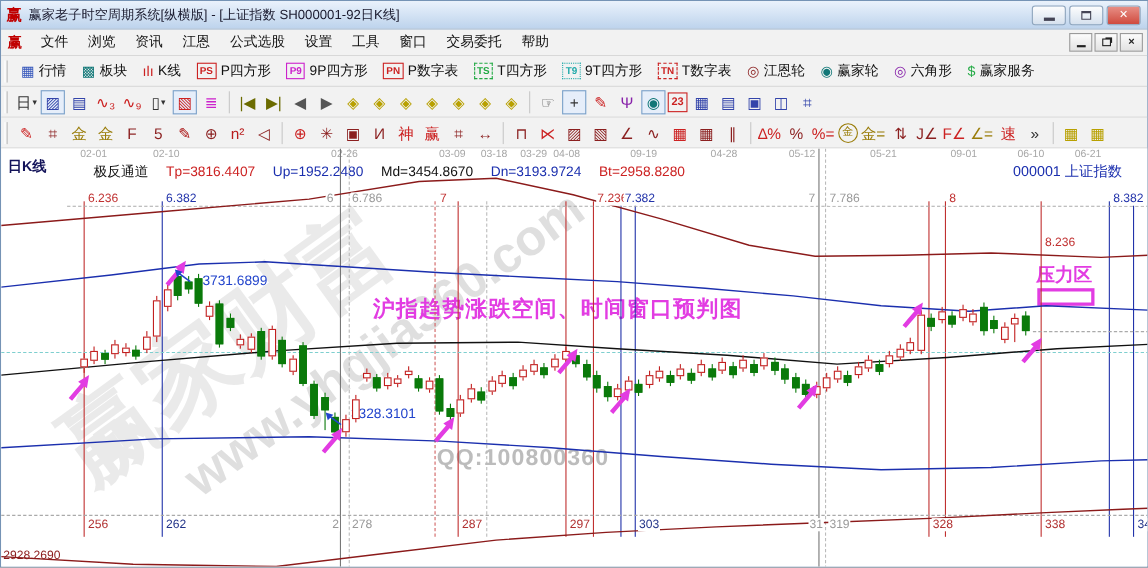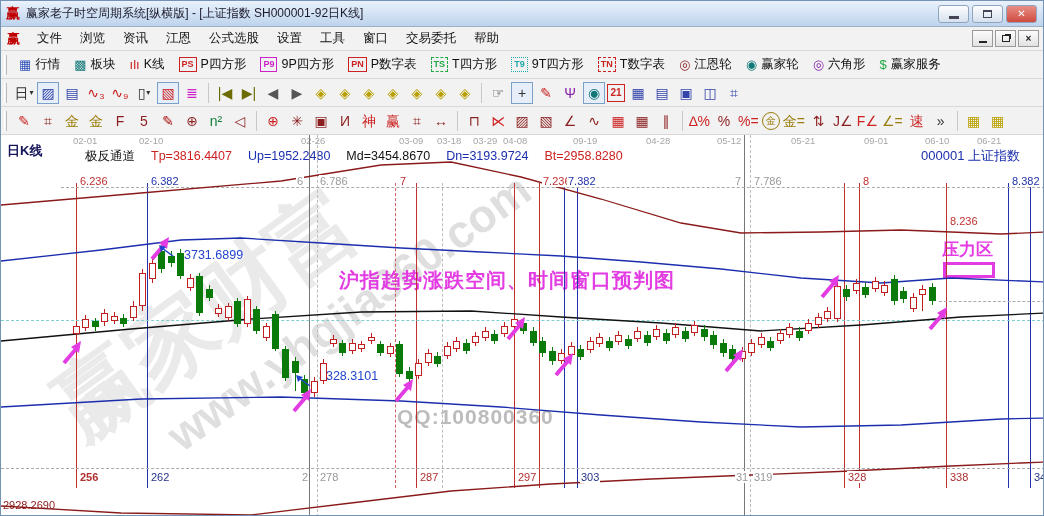--- a/index.html
+++ b/index.html
@@ -186,41 +186,41 @@
         <span class="tbi" style="color: rgb(184, 160, 0);">◈</span>
         <span class="tbi" style="color: rgb(184, 160, 0);">◈</span>
         <span class="tbi" style="color: rgb(184, 160, 0);">◈</span>
         <span class="tbi" style="color: rgb(184, 160, 0);">◈</span>
         <span class="tbsep"></span>
         <span class="tbi" style="color: rgb(51, 51, 51);">☞</span>
         <span class="tbi sel" style="color: rgb(51, 51, 51);">+</span>
         <span class="tbi" style="color: rgb(204, 34, 34);">✎</span>
         <span class="tbi" style="color: rgb(136, 34, 170);">Ψ</span>
         <span class="tbi sel" style="color: rgb(17, 119, 119);">◉</span>
-        <span class="tbi boxed" style="color: rgb(204, 34, 34);">21</span>
+        <span class="tbi boxed" style="color: rgb(204, 34, 34);">23</span>
         <span class="tbi" style="color: rgb(51, 68, 170);">▦</span>
         <span class="tbi" style="color: rgb(51, 68, 170);">▤</span>
         <span class="tbi" style="color: rgb(51, 68, 170);">▣</span>
         <span class="tbi" style="color: rgb(51, 68, 170);">◫</span>
         <span class="tbi" style="color: rgb(51, 68, 170);">⌗</span>
       </span>
   </div>
 
   <div class="toolbar tb3">
     <span class="grip"></span>
     <span id="tb3" style="display:flex;align-items:center;">
         <span class="tbi" style="color: rgb(204, 34, 34);">✎</span>
         <span class="tbi" style="color: rgb(139, 31, 31);">⌗</span>
         <span class="tbi" style="color: rgb(154, 125, 10);">金</span>
         <span class="tbi" style="color: rgb(154, 125, 10);">金</span>
         <span class="tbi" style="color: rgb(139, 31, 31);">F</span>
         <span class="tbi" style="color: rgb(139, 31, 31);">5</span>
         <span class="tbi" style="color: rgb(170, 17, 17);">✎</span>
         <span class="tbi" style="color: rgb(139, 31, 31);">⊕</span>
-        <span class="tbi" style="color: #15803d;">n²</span>
+        <span class="tbi" style="color: #b91c1c;">n²</span>
         <span class="tbi" style="color: rgb(139, 31, 31);">◁</span>
         <span class="tbsep"></span>
         <span class="tbi" style="color: rgb(204, 34, 34);">⊕</span>
         <span class="tbi" style="color: rgb(139, 31, 31);">✳</span>
         <span class="tbi" style="color: rgb(139, 31, 31);">▣</span>
         <span class="tbi" style="color: rgb(139, 31, 31);">И</span>
         <span class="tbi" style="color: rgb(204, 34, 34);">神</span>
         <span class="tbi" style="color: rgb(204, 34, 34);">赢</span>
         <span class="tbi" style="color: rgb(139, 31, 31);">⌗</span>
         <span class="tbi" style="color: rgb(139, 31, 31);">↔</span>
@@ -316,21 +316,21 @@
       <span class="axis-label" style="left: 295px; top: 40px; color: rgb(153, 153, 153);">6</span>
       <span class="axis-label" style="left: 318px; top: 40px; color: rgb(153, 153, 153);">6.786</span>
       <span class="axis-label" style="left: 398px; top: 40px; color: rgb(192, 48, 48);">7</span>
       <span class="axis-label" style="left: 541px; top: 40px; color: rgb(192, 48, 48);">7.236</span>
       <span class="axis-label" style="left: 566px; top: 40px; color: rgb(34, 51, 170);">7.382</span>
       <span class="axis-label" style="left: 733px; top: 40px; color: rgb(153, 153, 153);">7</span>
       <span class="axis-label" style="left: 752px; top: 40px; color: rgb(153, 153, 153);">7.786</span>
       <span class="axis-label" style="left: 861px; top: 40px; color: rgb(192, 48, 48);">8</span>
       <span class="axis-label" style="left: 948px; top: 40px; color: rgb(192, 48, 48); margin-top: 40px;">8.236</span>
       <span class="axis-label" style="left: 1010px; top: 40px; color: rgb(34, 51, 170);">8.382</span>
-      <span class="axis-label" style="left: 78px; top: 336px; color: rgb(176, 48, 48); font-weight: bold;">256</span>
+      <span class="axis-label" style="left: 78px; top: 336px; color: rgb(176, 48, 48);">256</span>
       <span class="axis-label" style="left: 149px; top: 336px; color: rgb(34, 51, 136);">262</span>
       <span class="axis-label" style="left: 300px; top: 336px; color: rgb(153, 153, 153);">2</span>
       <span class="axis-label" style="left: 318px; top: 336px; color: rgb(153, 153, 153);">278</span>
       <span class="axis-label" style="left: 418px; top: 336px; color: rgb(176, 48, 48);">287</span>
       <span class="axis-label" style="left: 516px; top: 336px; color: rgb(176, 48, 48);">297</span>
       <span class="axis-label" style="left: 579px; top: 336px; color: rgb(34, 51, 136);">303</span>
       <span class="axis-label" style="left: 734px; top: 336px; color: rgb(153, 153, 153);">31</span>
       <span class="axis-label" style="left: 752px; top: 336px; color: rgb(153, 153, 153);">319</span>
       <span class="axis-label" style="left: 846px; top: 336px; color: rgb(176, 48, 48);">328</span>
       <span class="axis-label" style="left: 948px; top: 336px; color: rgb(176, 48, 48);">338</span>

